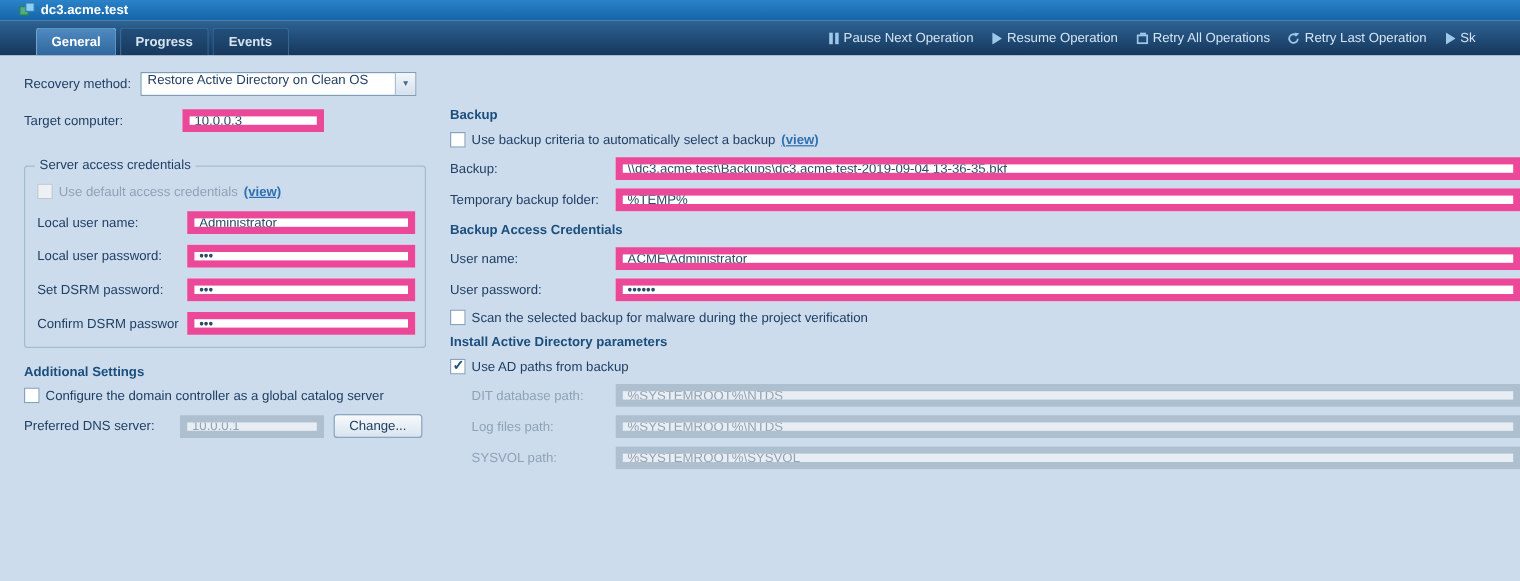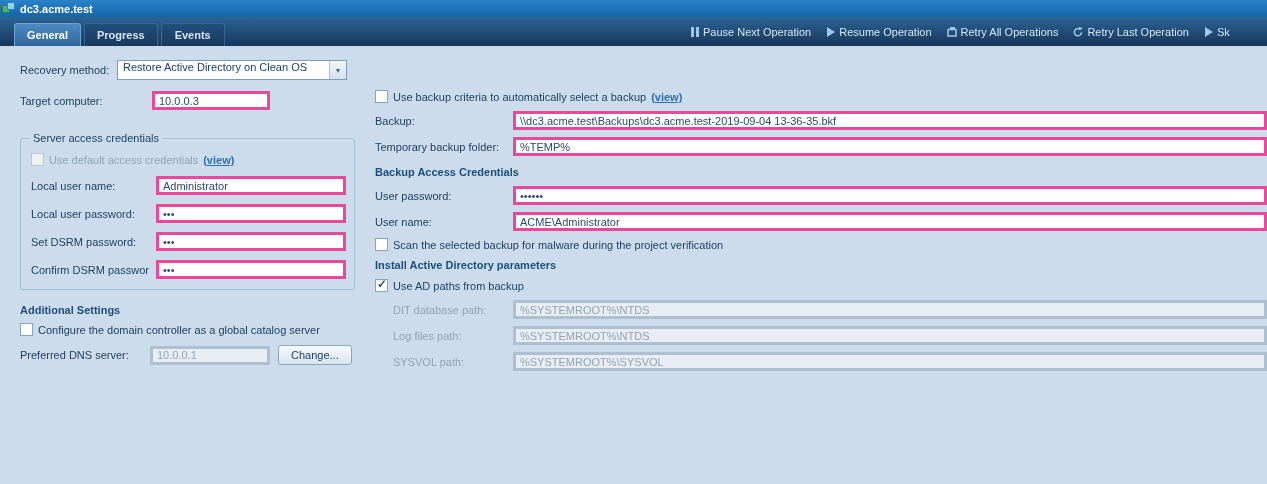--- a/index.html
+++ b/index.html
@@ -1,25 +1,25 @@
 <!DOCTYPE html>
 <html><head>
 <meta charset="utf-8">
 <style>
   * { margin:0; padding:0; box-sizing:border-box; }
   html,body { width:1267px; height:484px; overflow:hidden; }
   body { font-family:"Liberation Sans", sans-serif; font-size:11px; background:#ccdcec; }
 
   
-  .titlebar { height:17px; background:linear-gradient(#2b82c8,#1565a8); display:flex; align-items:center; padding-left:2px; gap:5px; }
+  .titlebar { height:17px; background:linear-gradient(#2b82c8,#1565a8); display:flex; align-items:center; padding-left:16px; gap:5px; }
   .title-text { color:#ffffff; font-weight:bold; font-size:11px; }
 
   
   .tabstrip { height:29px; background:linear-gradient(#2d6394,#16375b); position:relative; display:flex; align-items:flex-end; }
-  .tabs { display:flex; gap:3px; margin-left:14px; }
+  .tabs { display:flex; gap:3px; margin-left:30px; }
   .tab { min-width:64px; text-align:center; color:#d6e4f2; font-weight:bold; padding:5px 12px 5px; background:linear-gradient(#224f7c,#18395c); border:1px solid #35689a; border-bottom:none; border-radius:3px 3px 0 0; cursor:pointer; }
   .tab.active { background:linear-gradient(#4e89c0,#2f689f); border-color:#6fa3d2; color:#fff; }
   .toolbar { position:absolute; left:690px; top:0; height:29px; display:flex; align-items:center; gap:15px; white-space:nowrap; }
   .tb-item { display:flex; align-items:center; gap:4px; color:#d3e5f6; cursor:pointer; }
   .tb-icon svg { display:block; }
 
   
   .content { display:flex; height:472px; }
   .col-left { width:355px; flex:none; padding:14px 0 0 20px; }
   .col-right { flex:1; min-width:0; padding:44px 0 0 20px; }
@@ -36,21 +36,21 @@
   .w97 { width:97px; } .w118 { width:118px; } .w120 { width:120px; }
   .w125 { width:125px; } .w130 { width:130px; } .w132 { width:132px; }
   .w138 { width:138px; } .w190 { width:190px; }
   .ind18 { padding-left:18px; }
   .grow { flex:1; min-width:0; }
   .mb7 { margin-bottom:7px; } .mb8 { margin-bottom:8px; } .mb9 { margin-bottom:9px; }
   .mb10 { margin-bottom:10px; } .mb11 { margin-bottom:11px; }
   .mt5 { margin-top:5px; } .mt7 { margin-top:7px; } .mt9 { margin-top:9px; }
   .mt10 { margin-top:10px; } .mt14 { margin-top:14px; } .ml8 { margin-left:8px; }
 
-  input.field { height:19px; border:3px solid #ec4899; background:#ffffff; font-family:"Liberation Sans", sans-serif; font-size:11px; color:#2b4a68; padding:0 4px; }
+  input.field { height:19px; border:6px solid #ec4899; background:#ffffff; font-family:"Liberation Sans", sans-serif; font-size:11px; color:#2b4a68; padding:0 4px; }
   input.field.disabled { background:#e7edf3; color:#93a3b4; border-color:#aebfcf; }
 
   .select { display:flex; justify-content:space-between; align-items:flex-start; width:230px; height:20px; background:#fff; border:1px solid #7f9db9; padding-left:5px; color:#1f3f63; cursor:pointer; }
   .select-text { overflow:hidden; white-space:nowrap; }
   .select-arrow { width:17px; height:18px; flex:none; background:linear-gradient(#f2f6fa,#d5e1ee); border-left:1px solid #a9c0d6; font-size:7px; display:flex; align-items:center; justify-content:center; color:#44688c; }
 
   .cb { width:13px; height:13px; flex:none; background:#fff; border:1px solid #8aa3bd; position:relative; cursor:pointer; }
   .cb.disabled { background:#eef1f4; border-color:#bcc7d1; cursor:default; }
   .cb.checked::after { content:"✓"; position:absolute; left:1px; top:-2px; font-size:12px; font-weight:bold; color:#23527c; line-height:13px; }
 
@@ -184,45 +184,46 @@
       <div class="row mt9">
         <span class="lbl w130">Preferred DNS server:</span>
         <input class="field w120 disabled" value="10.0.0.1" style="">
         <button class="btn ml8">Change...</button>
       </div>
 
     </div>
 
     <div class="col-right">
 
+      <div class="heading mb8">Backup</div>
 
       <div class="cbrow mb8">
         <span class="cb"></span>
         <span class="cb-label">Use backup criteria to automatically select a backup</span>
         <a class="link">(view)</a>
       </div>
 
       <div class="row mb7">
         <span class="lbl w138">Backup:</span>
         <input class="field grow" value="\\dc3.acme.test\Backups\dc3.acme.test-2019-09-04 13-36-35.bkf" style="">
       </div>
       <div class="row mb7">
         <span class="lbl w138">Temporary backup folder:</span>
         <input class="field grow" value="%TEMP%" style="">
       </div>
 
       <div class="heading mt10 mb8">Backup Access Credentials</div>
 
       <div class="row mb7">
+        <span class="lbl w138">User name:</span>
+        <input class="field grow" value="ACME\Administrator" style="">
+      </div>
+      <div class="row mb7">
         <span class="lbl w138">User password:</span>
         <input class="field grow" value="••••••" style="">
-      </div>
-      <div class="row mb7">
-        <span class="lbl w138">User name:</span>
-        <input class="field grow" value="ACME\Administrator" style="">
       </div>
 
       <div class="cbrow mt5 mb8">
         <span class="cb"></span>
         <span class="cb-label">Scan the selected backup for malware during the project verification</span>
       </div>
 
       <div class="heading mb8">Install Active Directory parameters</div>
 
       <div class="cbrow mb8">

